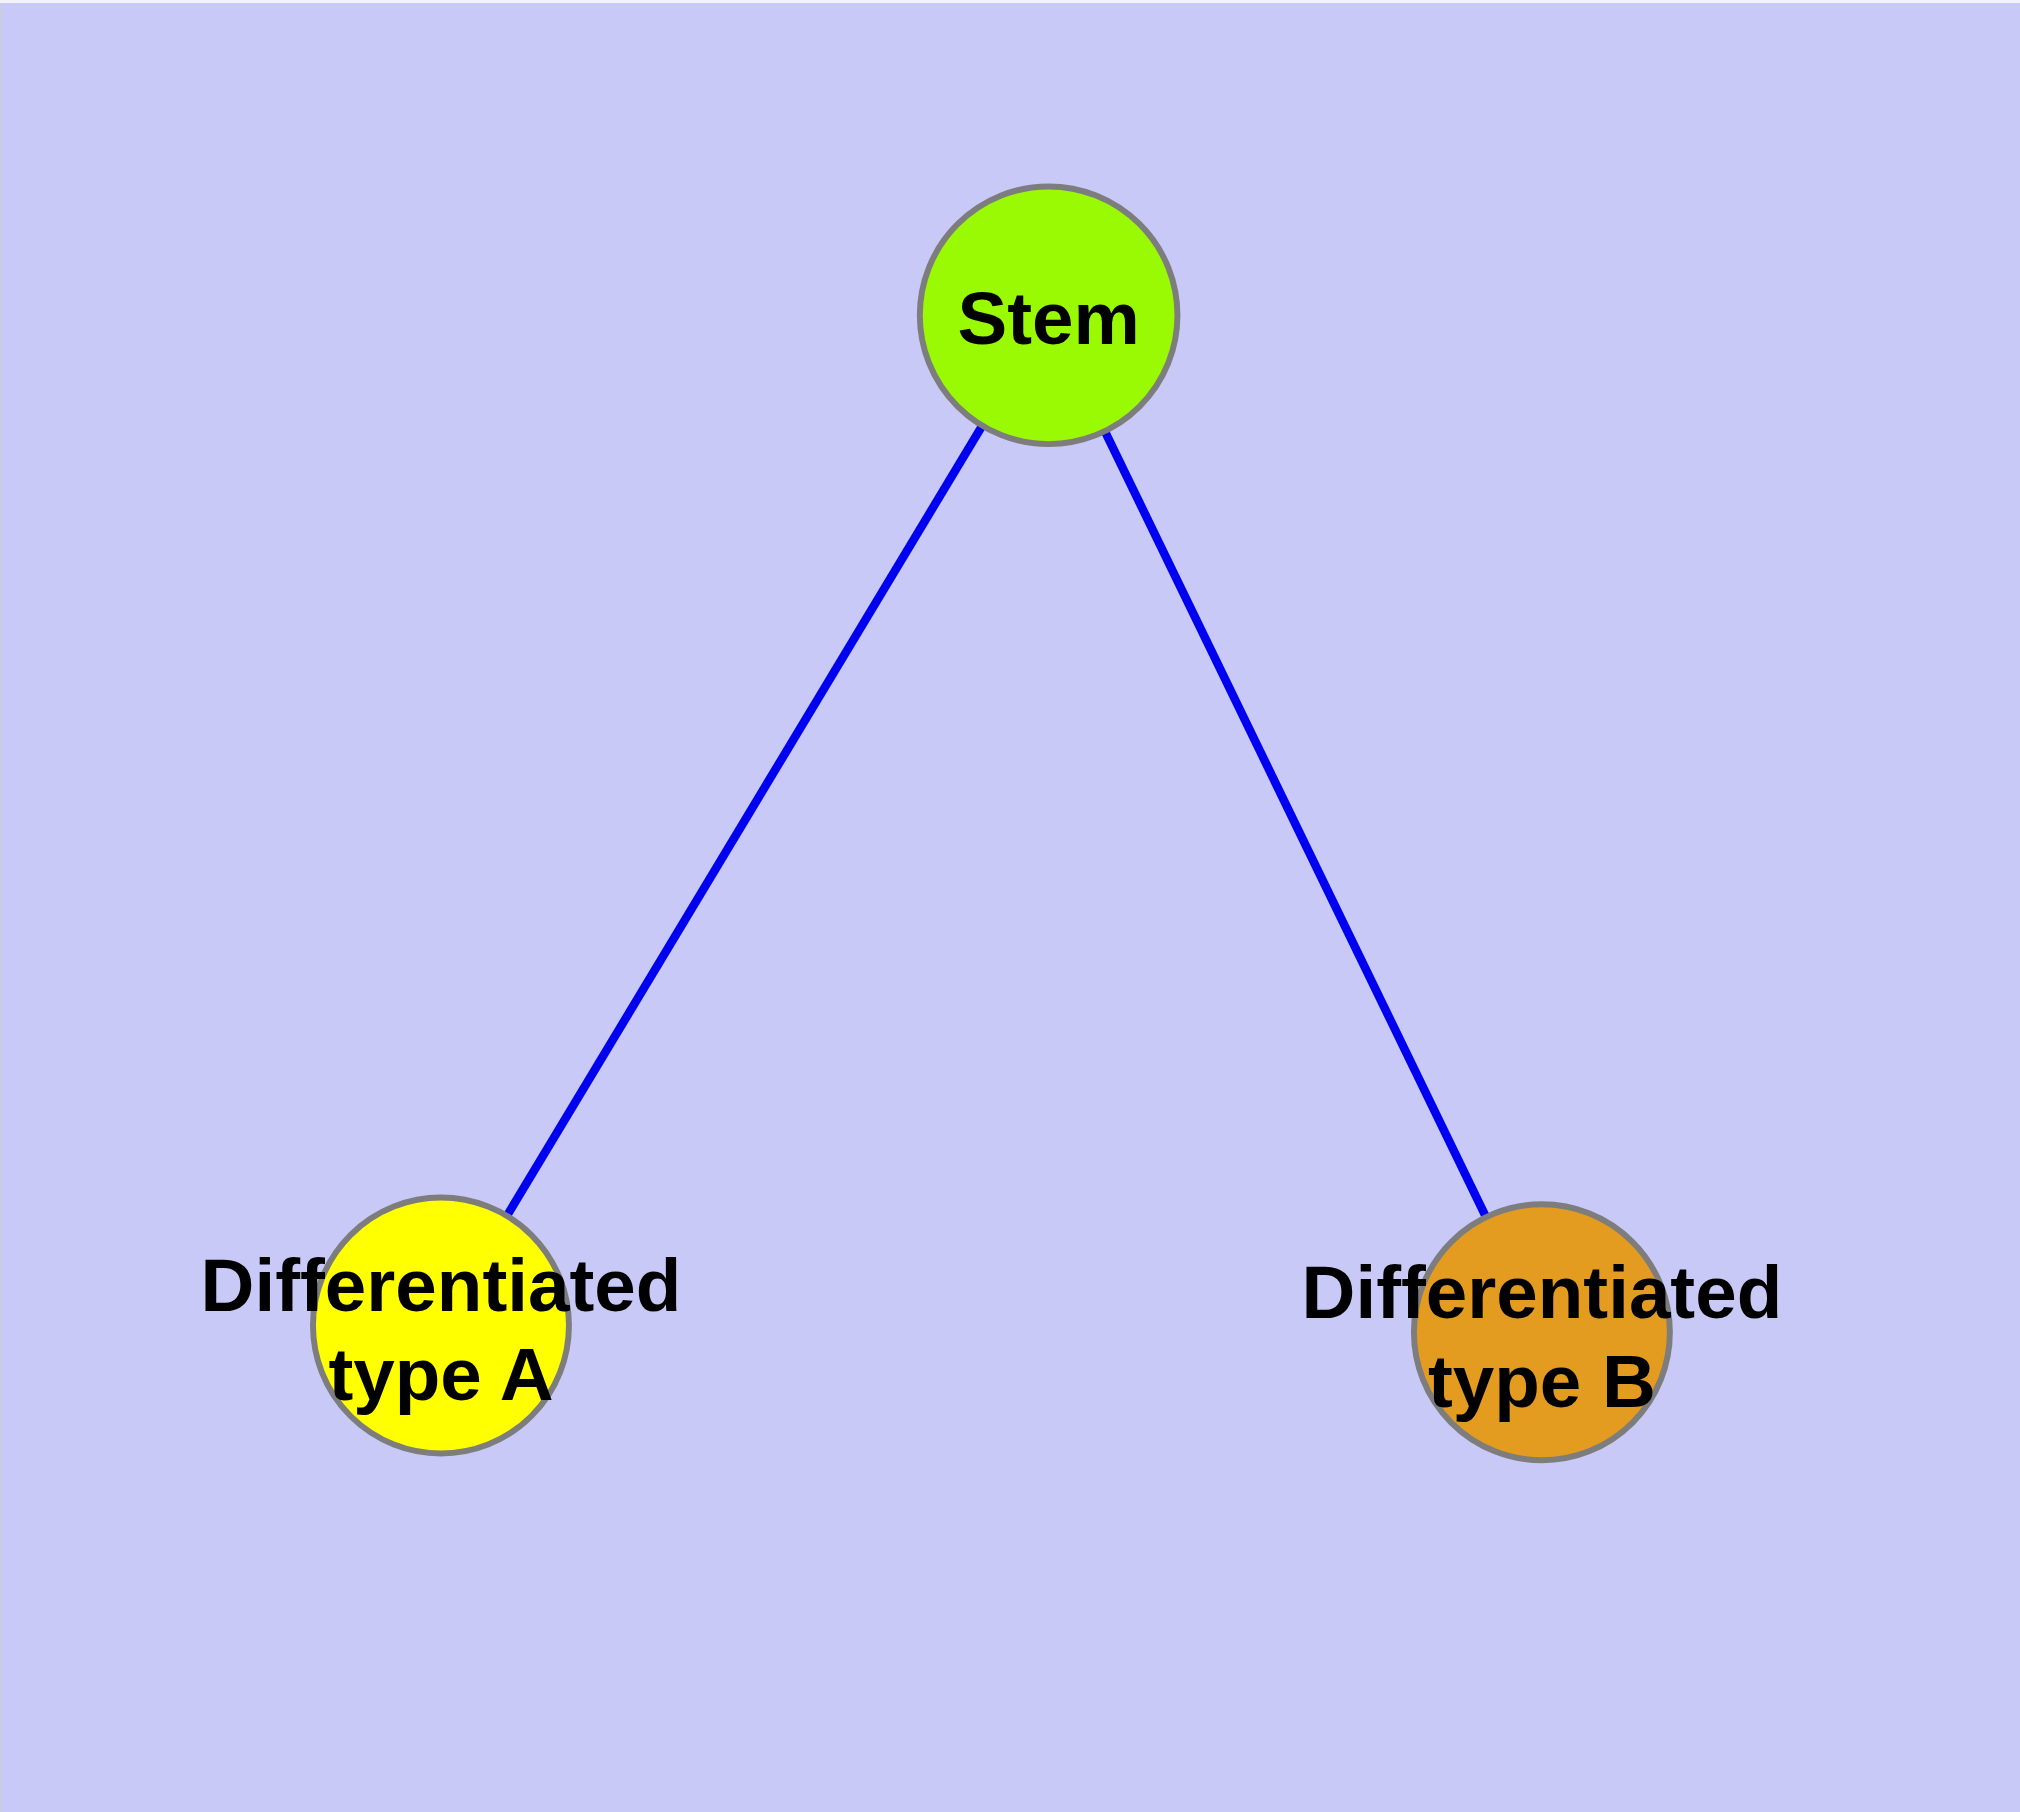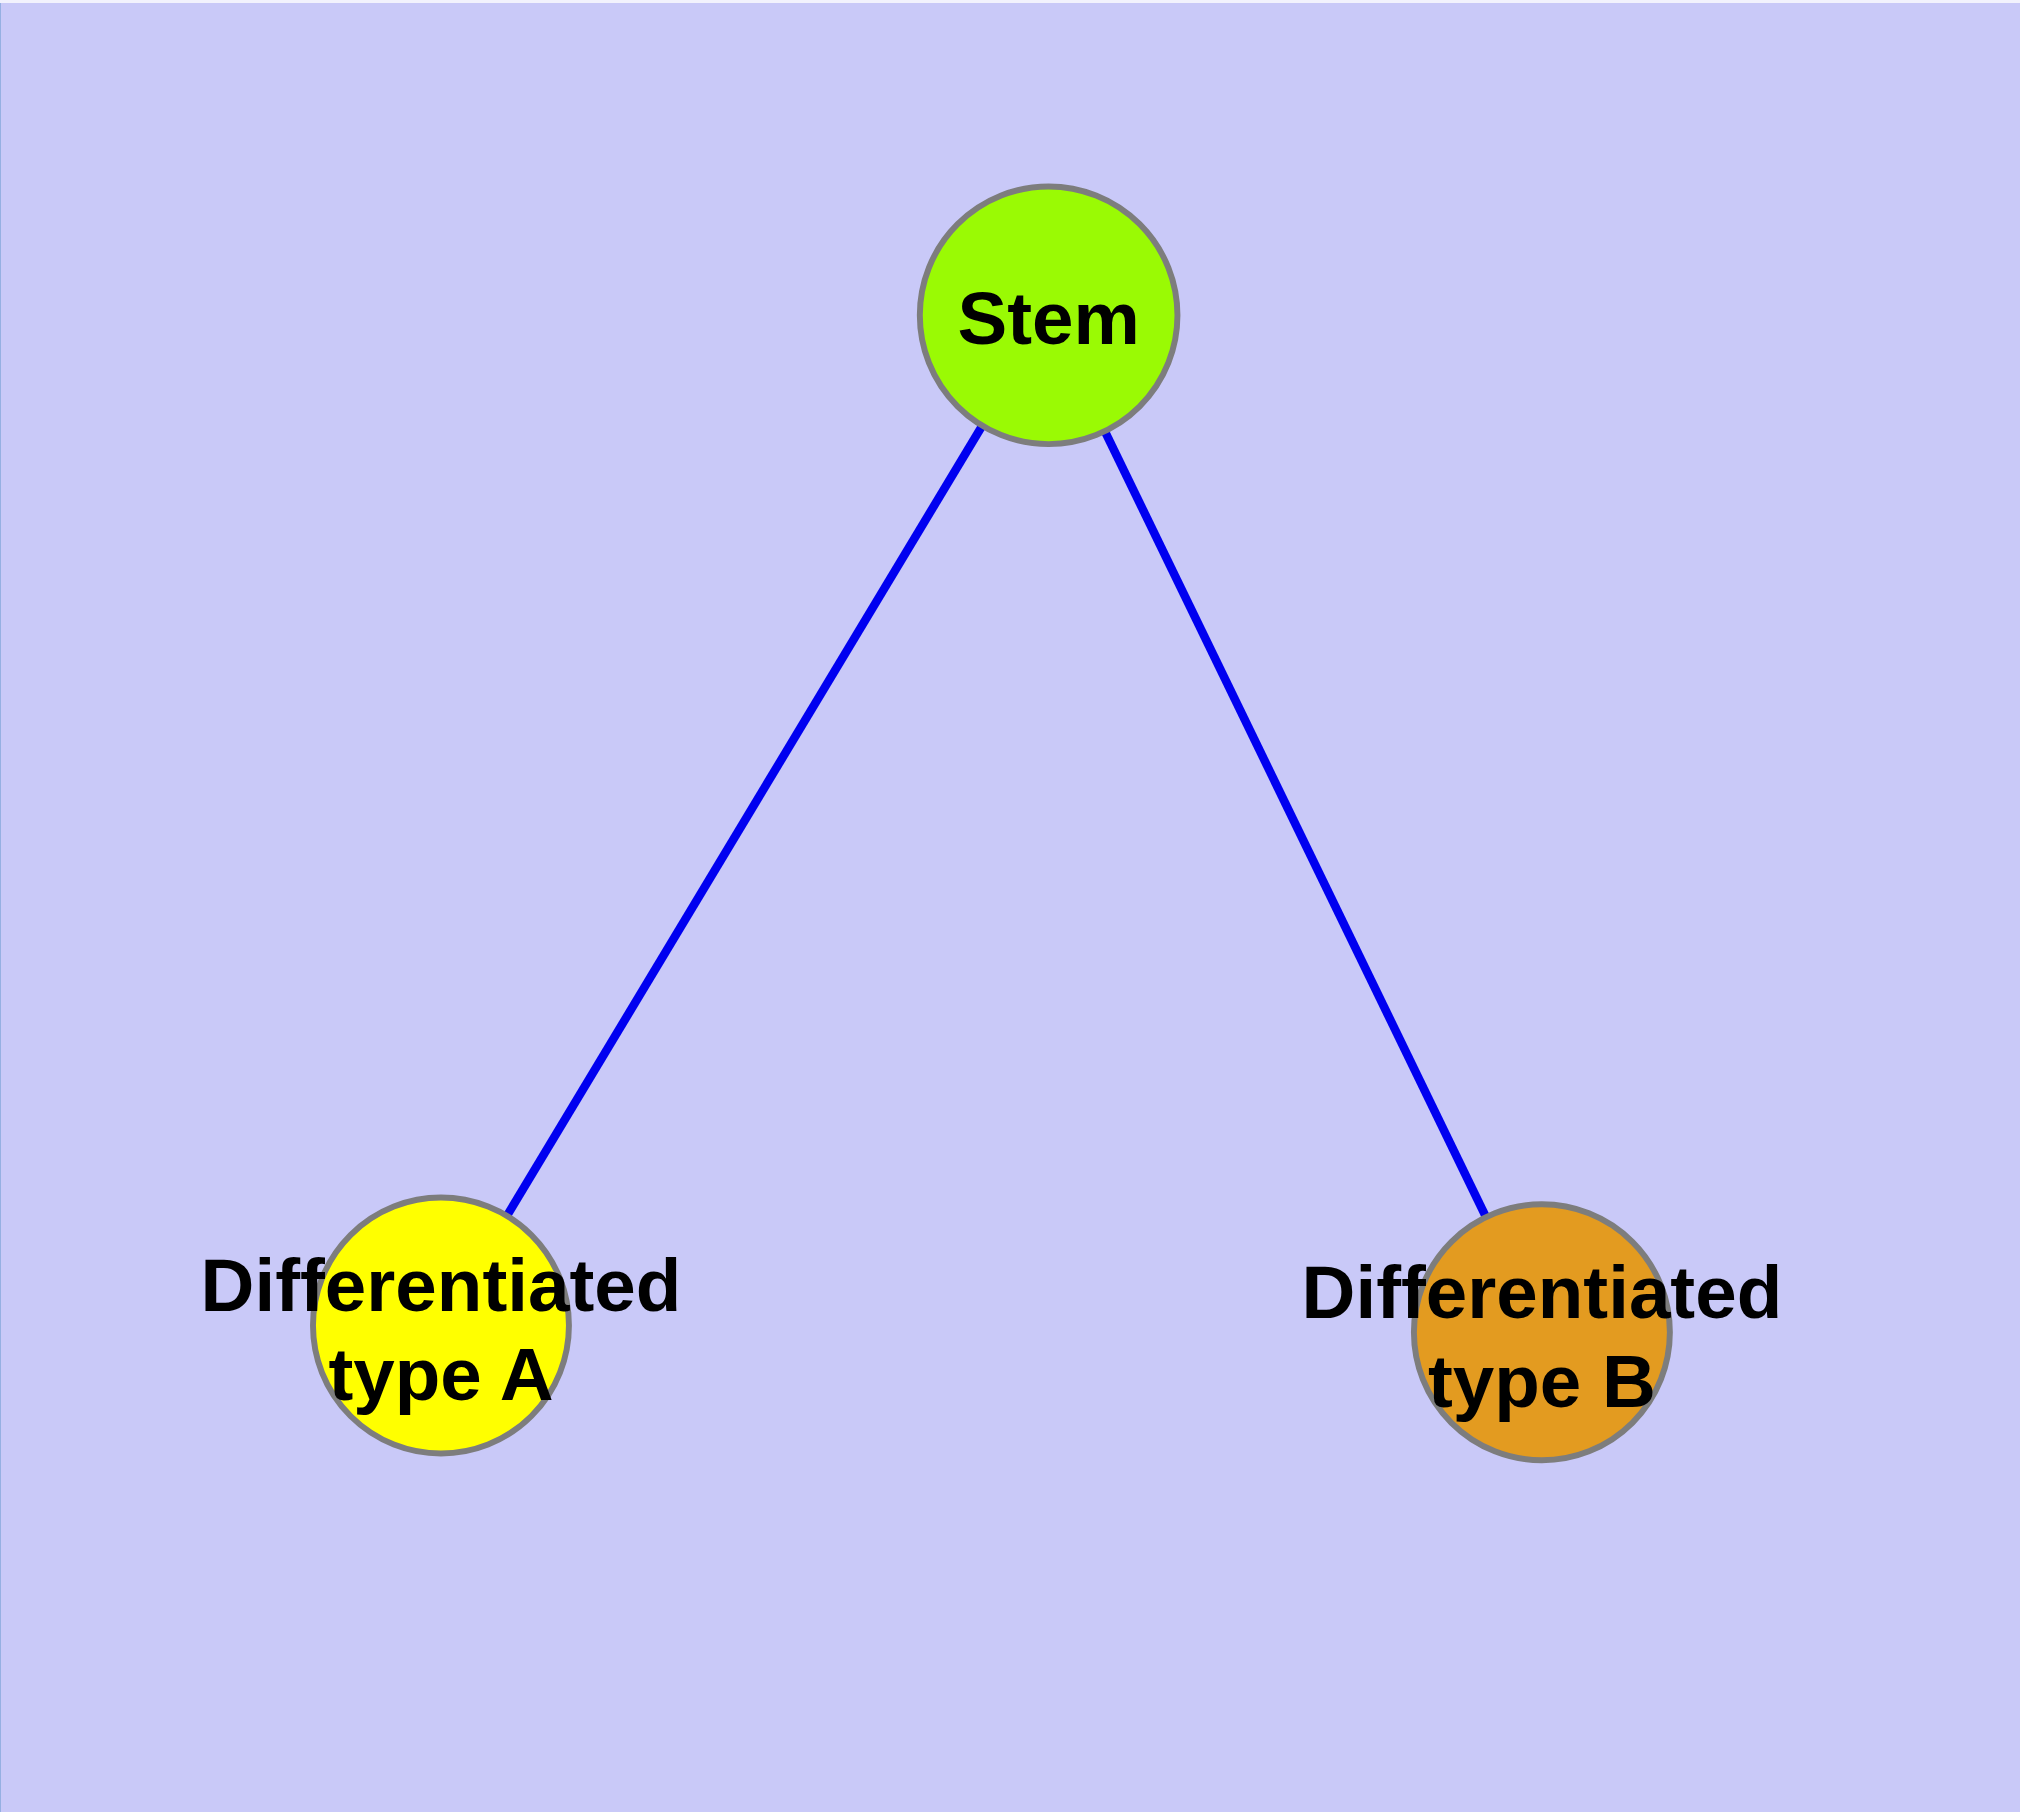--- a/index.html
+++ b/index.html
@@ -35,21 +35,21 @@
     fill: #000000;
     text-anchor: middle;
   }
   .graph-edge {
     stroke-linecap: butt;
   }
 </style>
 </head>
 <body>
 
-<div class="canvas" style="background: #0369a1;">
+<div class="canvas" style="background: #bef264;">
   <div class="top-strip"></div>
   <svg class="graph" viewBox="0 0 2384 2138" xmlns="http://www.w3.org/2000/svg">
     <rect x="0" y="0" width="2384" height="2138" fill="#C9C9F8"></rect>
     <g>
         <line x1="1237" y1="372" x2="520" y2="1564" stroke="#0000F0" stroke-width="10" class="graph-edge"></line>
         <line x1="1237" y1="372" x2="1819" y2="1572" stroke="#0000F0" stroke-width="10" class="graph-edge"></line>
       </g>
     <g>
         <circle cx="1237" cy="372" r="152" fill="#9AFA04" stroke="#7D7D7D" stroke-width="7"></circle>
         <text class="node-label" x="1237"><tspan x="1237" y="406">Stem</tspan></text>

